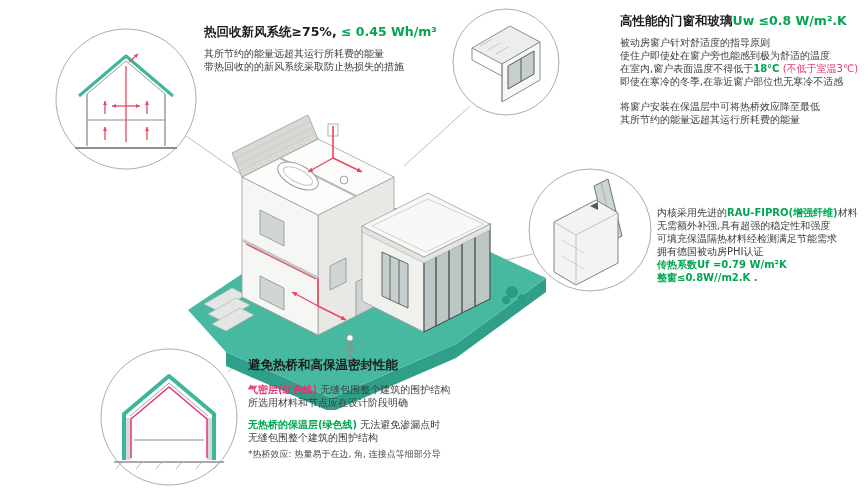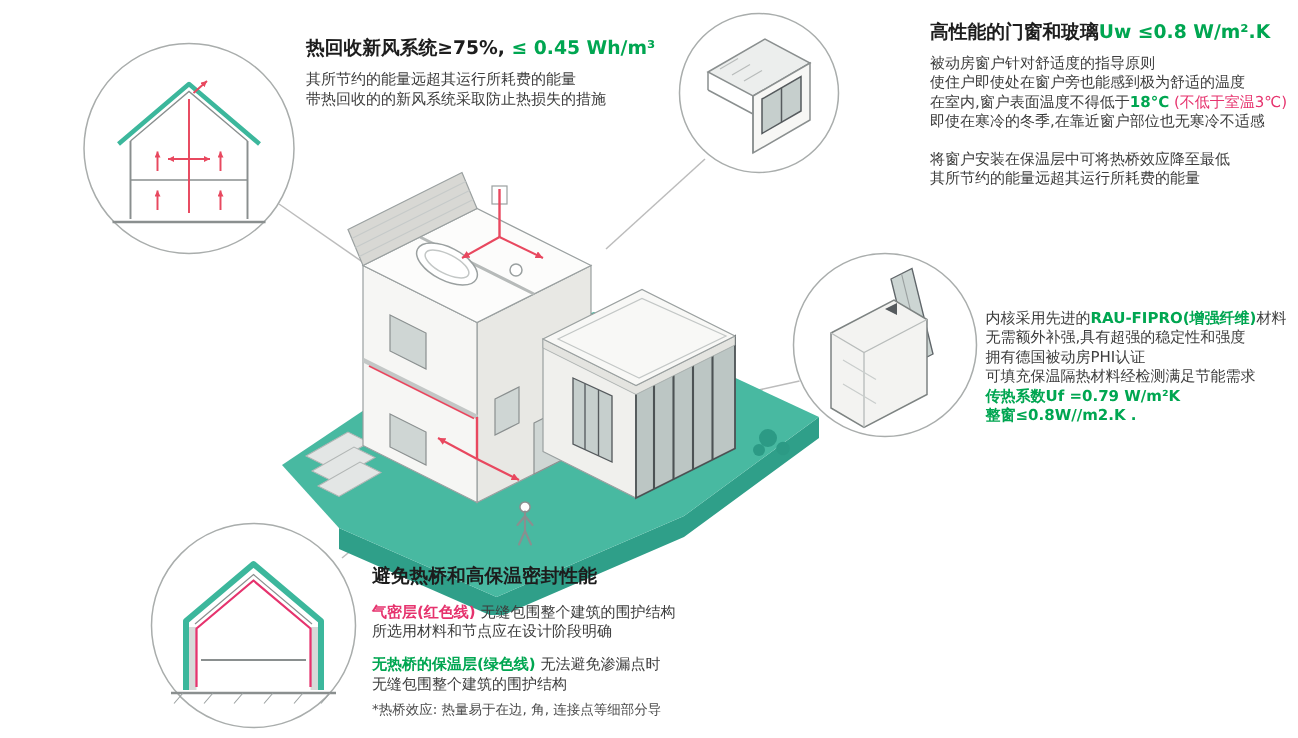--- a/index.html
+++ b/index.html
@@ -16,21 +16,21 @@
   .txt-green { color:#00a651; font-weight:700; }
   .txt-red { color:#e6336e;text-align:right; }
   .lead-red { color:#e6336e; font-weight:700; }
   .lead-green { color:#00a651; font-weight:700; }
   .green-line { color:#00a651; font-weight:700; white-space:nowrap; }
   .p2 { margin-top:12px; }
   .footnote { font-size:9px; color:#4c4c4c; margin-top:4px; white-space:nowrap; }
   .hrv-text { left:204px; top:24px; width:280px; }
   .windows-text { left:620px; top:13px; width:278px; }
   .profile-text { left:657px; top:206px; width:206px; }
-  .envelope-text { left:248px; top:376px; width:315px; }
+  .envelope-text { left:248px; top:357px; width:315px; }
 </style>
 </head>
 <body>
 
 <div class="canvas">
 
   <svg class="abs" style="left:0;top:0" width="865" height="492" viewBox="0 0 865 492">
     <g stroke="#bcbcbc" stroke-width="1">
       <line x1="186" y1="136" x2="258" y2="186"></line>
       <line x1="470" y1="106" x2="404" y2="166"></line>
@@ -221,22 +221,22 @@
       <div>其所节约的能量远超其运行所耗费的能量</div>
     </div>
   </div>
 
   <div class="text-block profile-text">
     <div class="body" style="margin-top:0">
       <div>
         <span>内核采用先进的</span><span class="txt-green">RAU-FIPRO(增强纤维)</span><span>材料</span>
       </div>
       <div>无需额外补强,具有超强的稳定性和强度</div>
+      <div>可填充保温隔热材料经检测满足节能需求</div>
       <div>拥有德国被动房PHI认证</div>
-      <div>可填充保温隔热材料经检测满足节能需求</div>
       <div class="green-line">传热系数Uf =0.79 W/m²K</div>
       <div class="green-line">整窗≤0.8W//m2.K .</div>
     </div>
   </div>
 
   <div class="text-block envelope-text">
     <div class="title">避免热桥和高保温密封性能</div>
     <div class="body" style="margin-top:9px">
       <div>
         <span class="lead-red">气密层(红色线)</span><span> 无缝包围整个建筑的围护结构</span>

